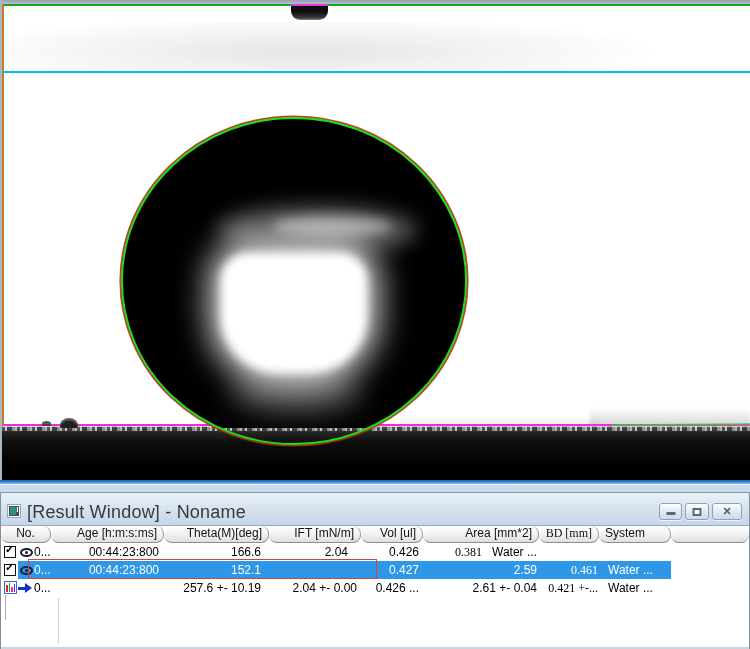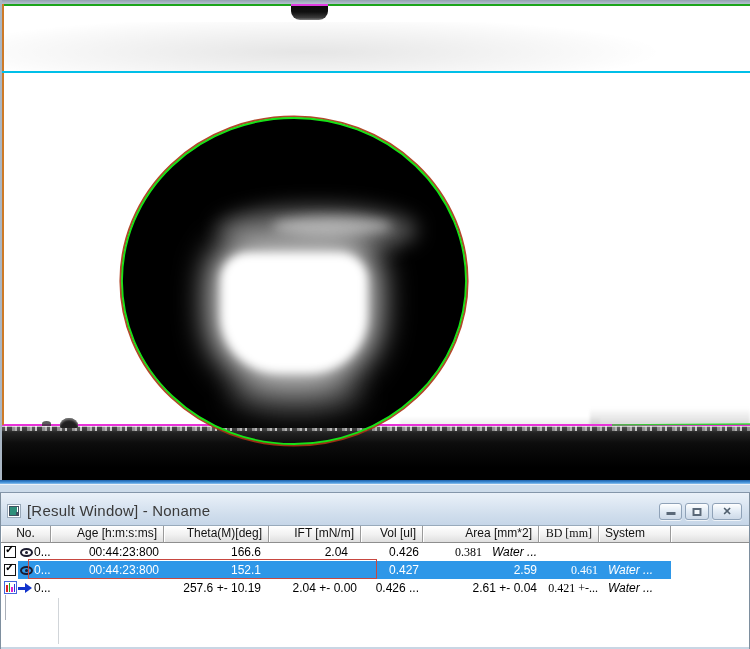--- a/index.html
+++ b/index.html
@@ -56,46 +56,46 @@
   
   .result-window{position:absolute;left:0;top:493px;width:750px;height:156px;background:#fff;
          border-left:1px solid #7e8f9f;border-right:1px solid #7e8f9f;box-sizing:border-box;}
   .titlebar{position:relative;height:33px;background:linear-gradient(180deg,#eaf1f9,#cfddec 70%,#c6d6e8);
          border-bottom:1px solid #98aabb;box-sizing:border-box;}
   .tb-icon{position:absolute;left:6px;top:11px;width:14px;height:14px;background:#fff;
          border:1px solid #98a8b8;box-sizing:border-box;}
   .tb-icon .inner{position:absolute;inset:1px;border:1px solid #405060;
          background:linear-gradient(90deg,#2f8f7a 0 7px,#ffffff 7px);}
   .tb-icon .dot{position:absolute;right:2px;bottom:2px;width:2px;height:3px;background:#405060;}
-  .tb-title{position:absolute;left:26px;top:9px;font-size:15px;color:#3a3a3a;letter-spacing:.2px;}
+  .tb-title{position:absolute;left:26px;top:9px;font-size:18px;color:#3a3a3a;letter-spacing:.2px;}
   .tb-buttons{position:absolute;right:7px;top:10px;display:flex;gap:3px;}
   .tb-btn{height:17px;border:1px solid #8fa2b8;border-radius:3px;box-sizing:border-box;position:relative;
          background:linear-gradient(180deg,#ffffff,#e4edf6 45%,#cdd9e8);box-shadow:0 1px 0 rgba(255,255,255,.7);}
   .tb-btn.min{width:23px;}  .tb-btn.res{width:24px;}  .tb-btn.cls{width:30px;}
   .glyph-min{position:absolute;left:50%;bottom:4px;transform:translateX(-50%);width:9px;height:3px;background:#5a6878;}
   .glyph-res{position:absolute;left:50%;top:50%;transform:translate(-50%,-50%);width:9px;height:8px;
          border:2px solid #5a6878;box-sizing:border-box;background:#f4f8fc;}
   .glyph-cls{position:absolute;left:50%;top:50%;transform:translate(-50%,-52%);font-size:11px;font-weight:bold;color:#51606f;}
   
   .listview{position:relative;height:123px;background:#fff;overflow:hidden;}
   .lv-header{display:flex;height:17px;}
   .lv-header .hcell{box-sizing:border-box;height:17px;font-size:12px;line-height:15px;color:#111;
          background:linear-gradient(180deg,#ffffff,#f1f1f1 55%,#dfdfdf);
          border-right:1px solid #9a9a9a;border-bottom:1px solid #8e8e8e;
-         box-shadow:inset 1px 1px 0 #fff;padding:0 6px;white-space:nowrap;overflow:hidden;}
+         box-shadow:inset 1px 1px 0 #fff;padding:0 6px;white-space:nowrap;overflow:hidden;border-radius:8px;}
   .lv-header .filler{flex:1;border-right:none;}
   .lv-row{display:flex;height:18px;font-size:12px;line-height:18px;color:#000;white-space:nowrap;}
   .lv-row.selected{background:linear-gradient(90deg,transparent 0 17px,#2e97e8 17px 670px,transparent 670px);}
   .lv-row.selected .cell{color:#fff;}
   .lv-row.selected .no-cell{color:#fff;}
   .cell{box-sizing:border-box;overflow:hidden;}
   .c-no{width:50px;} .c-age{width:113px;} .c-theta{width:105px;} .c-ift{width:92px;}
   .c-vol{width:62px;} .c-area{width:116px;} .c-bd{width:60px;font-family:Liberation Serif, serif;} .c-sys{width:72px;}
   .h-center{text-align:center;} .h-right{text-align:right;} .h-left{text-align:left;padding-left:8px;}
-  .a-right{text-align:right;} .a-left{text-align:left;font-style:italic;}
+  .a-right{text-align:right;} .a-left{text-align:left;}
   .p5{padding-right:5px;} .p8{padding-right:8px;} .p13{padding-right:13px;} .p4{padding-right:4px;}
   .p2{padding-right:2px;} .p1{padding-right:1px;} .pl9{padding-left:9px;}
   .no-cell{position:relative;}
   .chk{position:absolute;left:3px;top:2.5px;width:12px;height:12px;background:#fff;border:1.5px solid #111;
        box-sizing:border-box;}
   .chk .mark{position:absolute;left:0px;top:-4px;font-size:11px;font-weight:bold;color:#000;line-height:12px;}
   .eye-icon{position:absolute;left:19px;top:4.5px;width:13px;height:9px;border:2px solid #1d1d30;border-radius:50%;
        box-sizing:border-box;background:transparent;}
   .eye-icon::after{content:"";position:absolute;left:3px;top:1.5px;width:3px;height:3px;background:#1d1d30;border-radius:50%;}
   .no-text{position:absolute;left:33px;top:0;}

